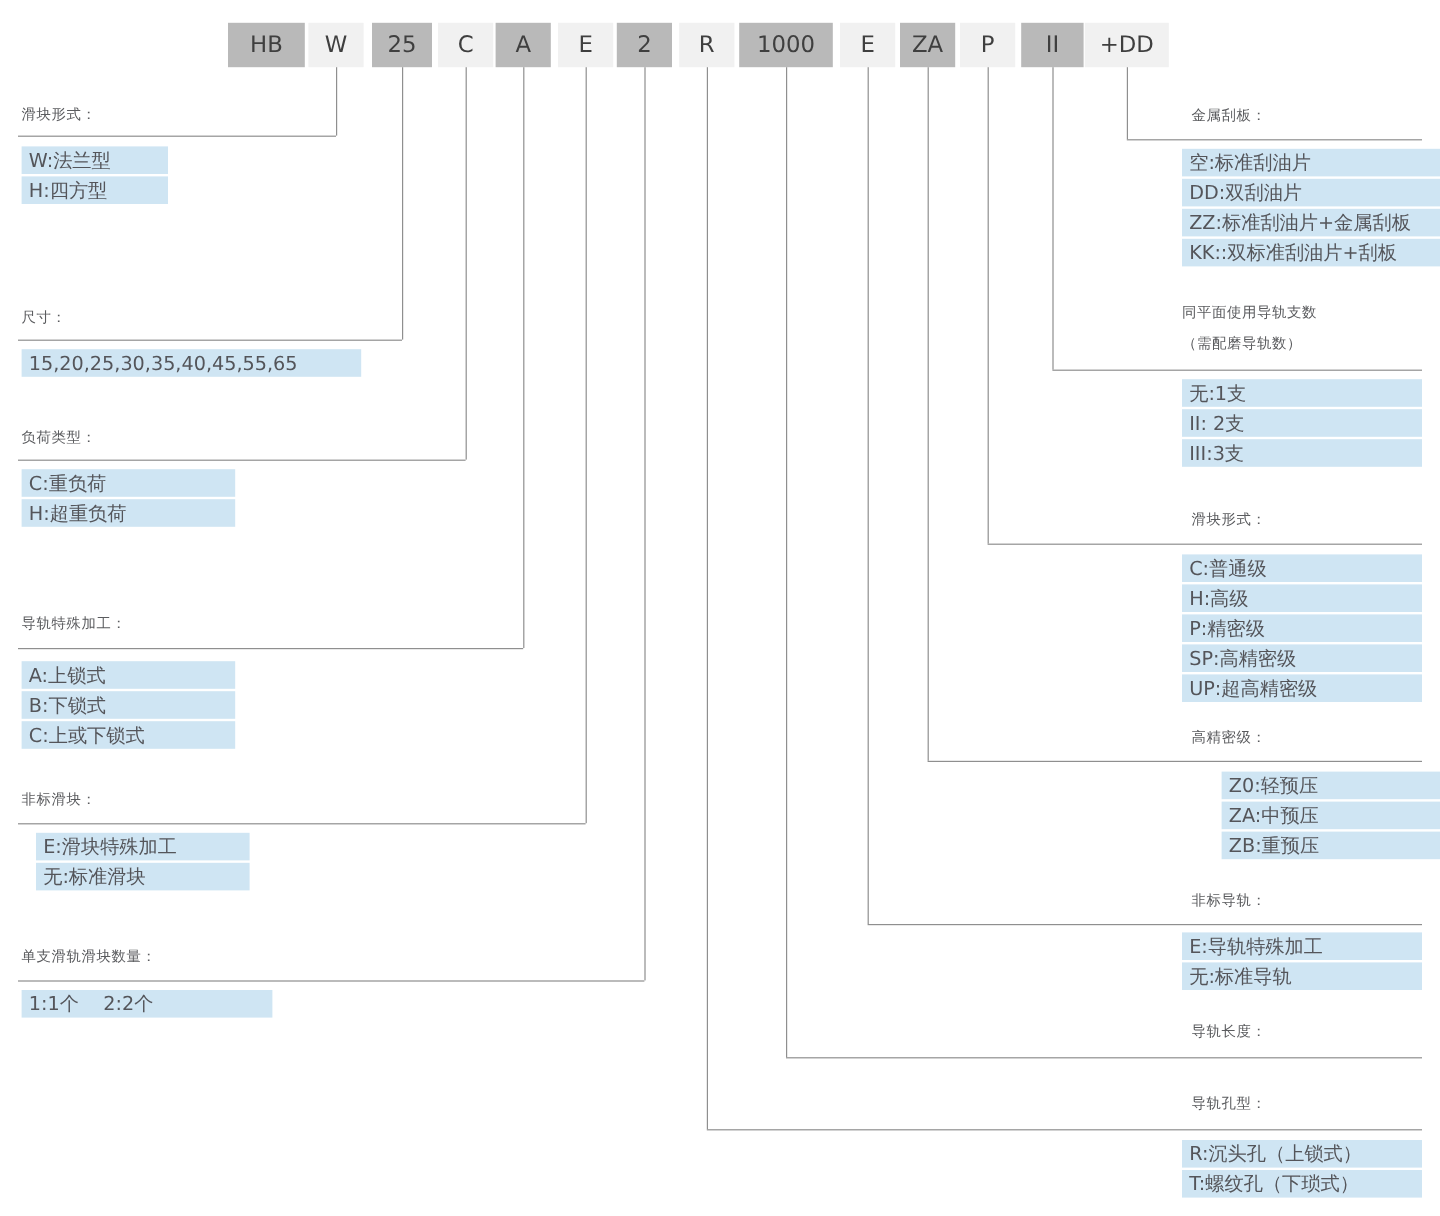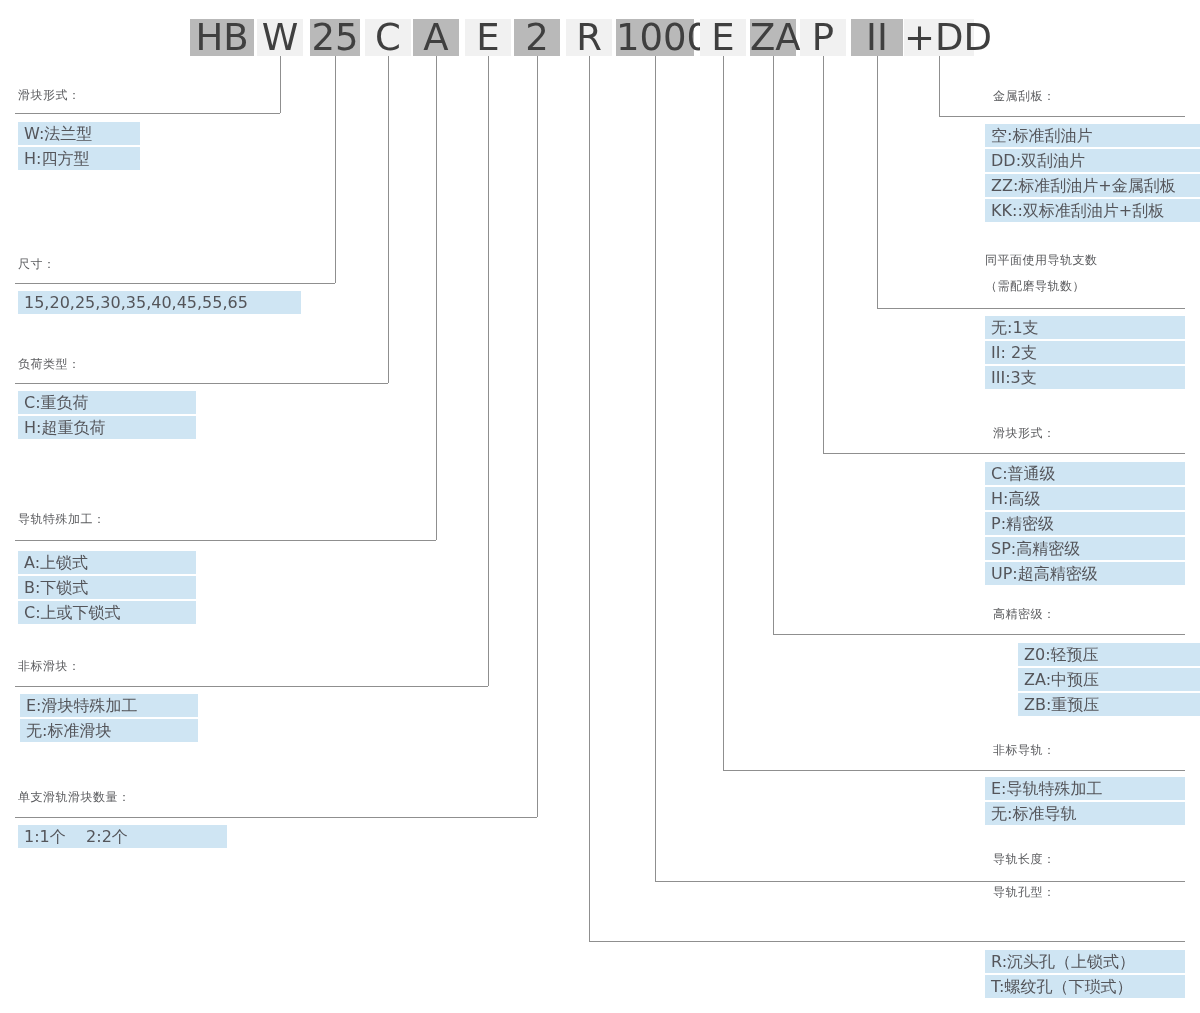--- a/index.html
+++ b/index.html
@@ -11,21 +11,21 @@
     --label-text:#5a5b5e;
     --option-text:#54555a;
   }
   html,body{margin:0;padding:0;background:#ffffff;}
   .canvas{
     position:relative;width:1200px;height:1013px;background:#ffffff;
     font-family:"DejaVu Sans",sans-serif;overflow:hidden;
   }
   .seg{
     position:absolute;top:19px;height:37px;line-height:37px;
-    text-align:center;font-size:37px;font-weight:500;color:var(--code-text);
+    text-align:center;font-size:19px;font-weight:500;color:var(--code-text);
     background:var(--plain-bg);
   }
   .seg.shaded{background:var(--shaded-bg);}
   .vline{position:absolute;width:0;border-left:1px solid var(--line-color);}
   .hline{position:absolute;height:0;border-top:1px solid var(--line-color);}
   .title{
     position:absolute;font-size:12px;color:var(--label-text);
     white-space:pre;letter-spacing:0.5px;
   }
   .opts{position:absolute;}
@@ -101,21 +101,21 @@
     <div class="opts" style="left:18px;top:551px;width:178px">
       <div class="opt">A:上锁式</div>
       <div class="opt">B:下锁式</div>
       <div class="opt">C:上或下锁式</div>
     </div>
   </div>
 
   <div>
     <div class="title" style="left:18px;top:658px">非标滑块：</div>
     <div class="hline" style="left:15px;top:686px;width:473px"></div>
-    <div class="opts" style="left:20px;top:694px;width:178px">
+    <div class="opts" style="left:30px;top:694px;width:178px">
       <div class="opt">E:滑块特殊加工</div>
       <div class="opt">无:标准滑块</div>
     </div>
   </div>
 
   <div>
     <div class="title" style="left:18px;top:789px">单支滑轨滑块数量：</div>
     <div class="hline" style="left:15px;top:817px;width:522px"></div>
     <div class="opts" style="left:18px;top:825px;width:209px">
       <div class="opt">1:1个    2:2个</div>
@@ -174,21 +174,21 @@
       <div class="opt">无:标准导轨</div>
     </div>
   </div>
 
   <div>
     <div class="title" style="left:993px;top:851px">导轨长度：</div>
     <div class="hline" style="left:655px;top:881px;width:530px"></div>
   </div>
 
   <div>
-    <div class="title" style="left:993px;top:884px">导轨孔型：</div>
+    <div class="title" style="left:993px;top:911px">导轨孔型：</div>
     <div class="hline" style="left:589px;top:941px;width:596px"></div>
     <div class="opts" style="left:985px;top:950px;width:200px">
       <div class="opt">R:沉头孔（上锁式）</div>
       <div class="opt">T:螺纹孔（下琐式）</div>
     </div>
   </div>
 
 </div>
 
 </body></html>

